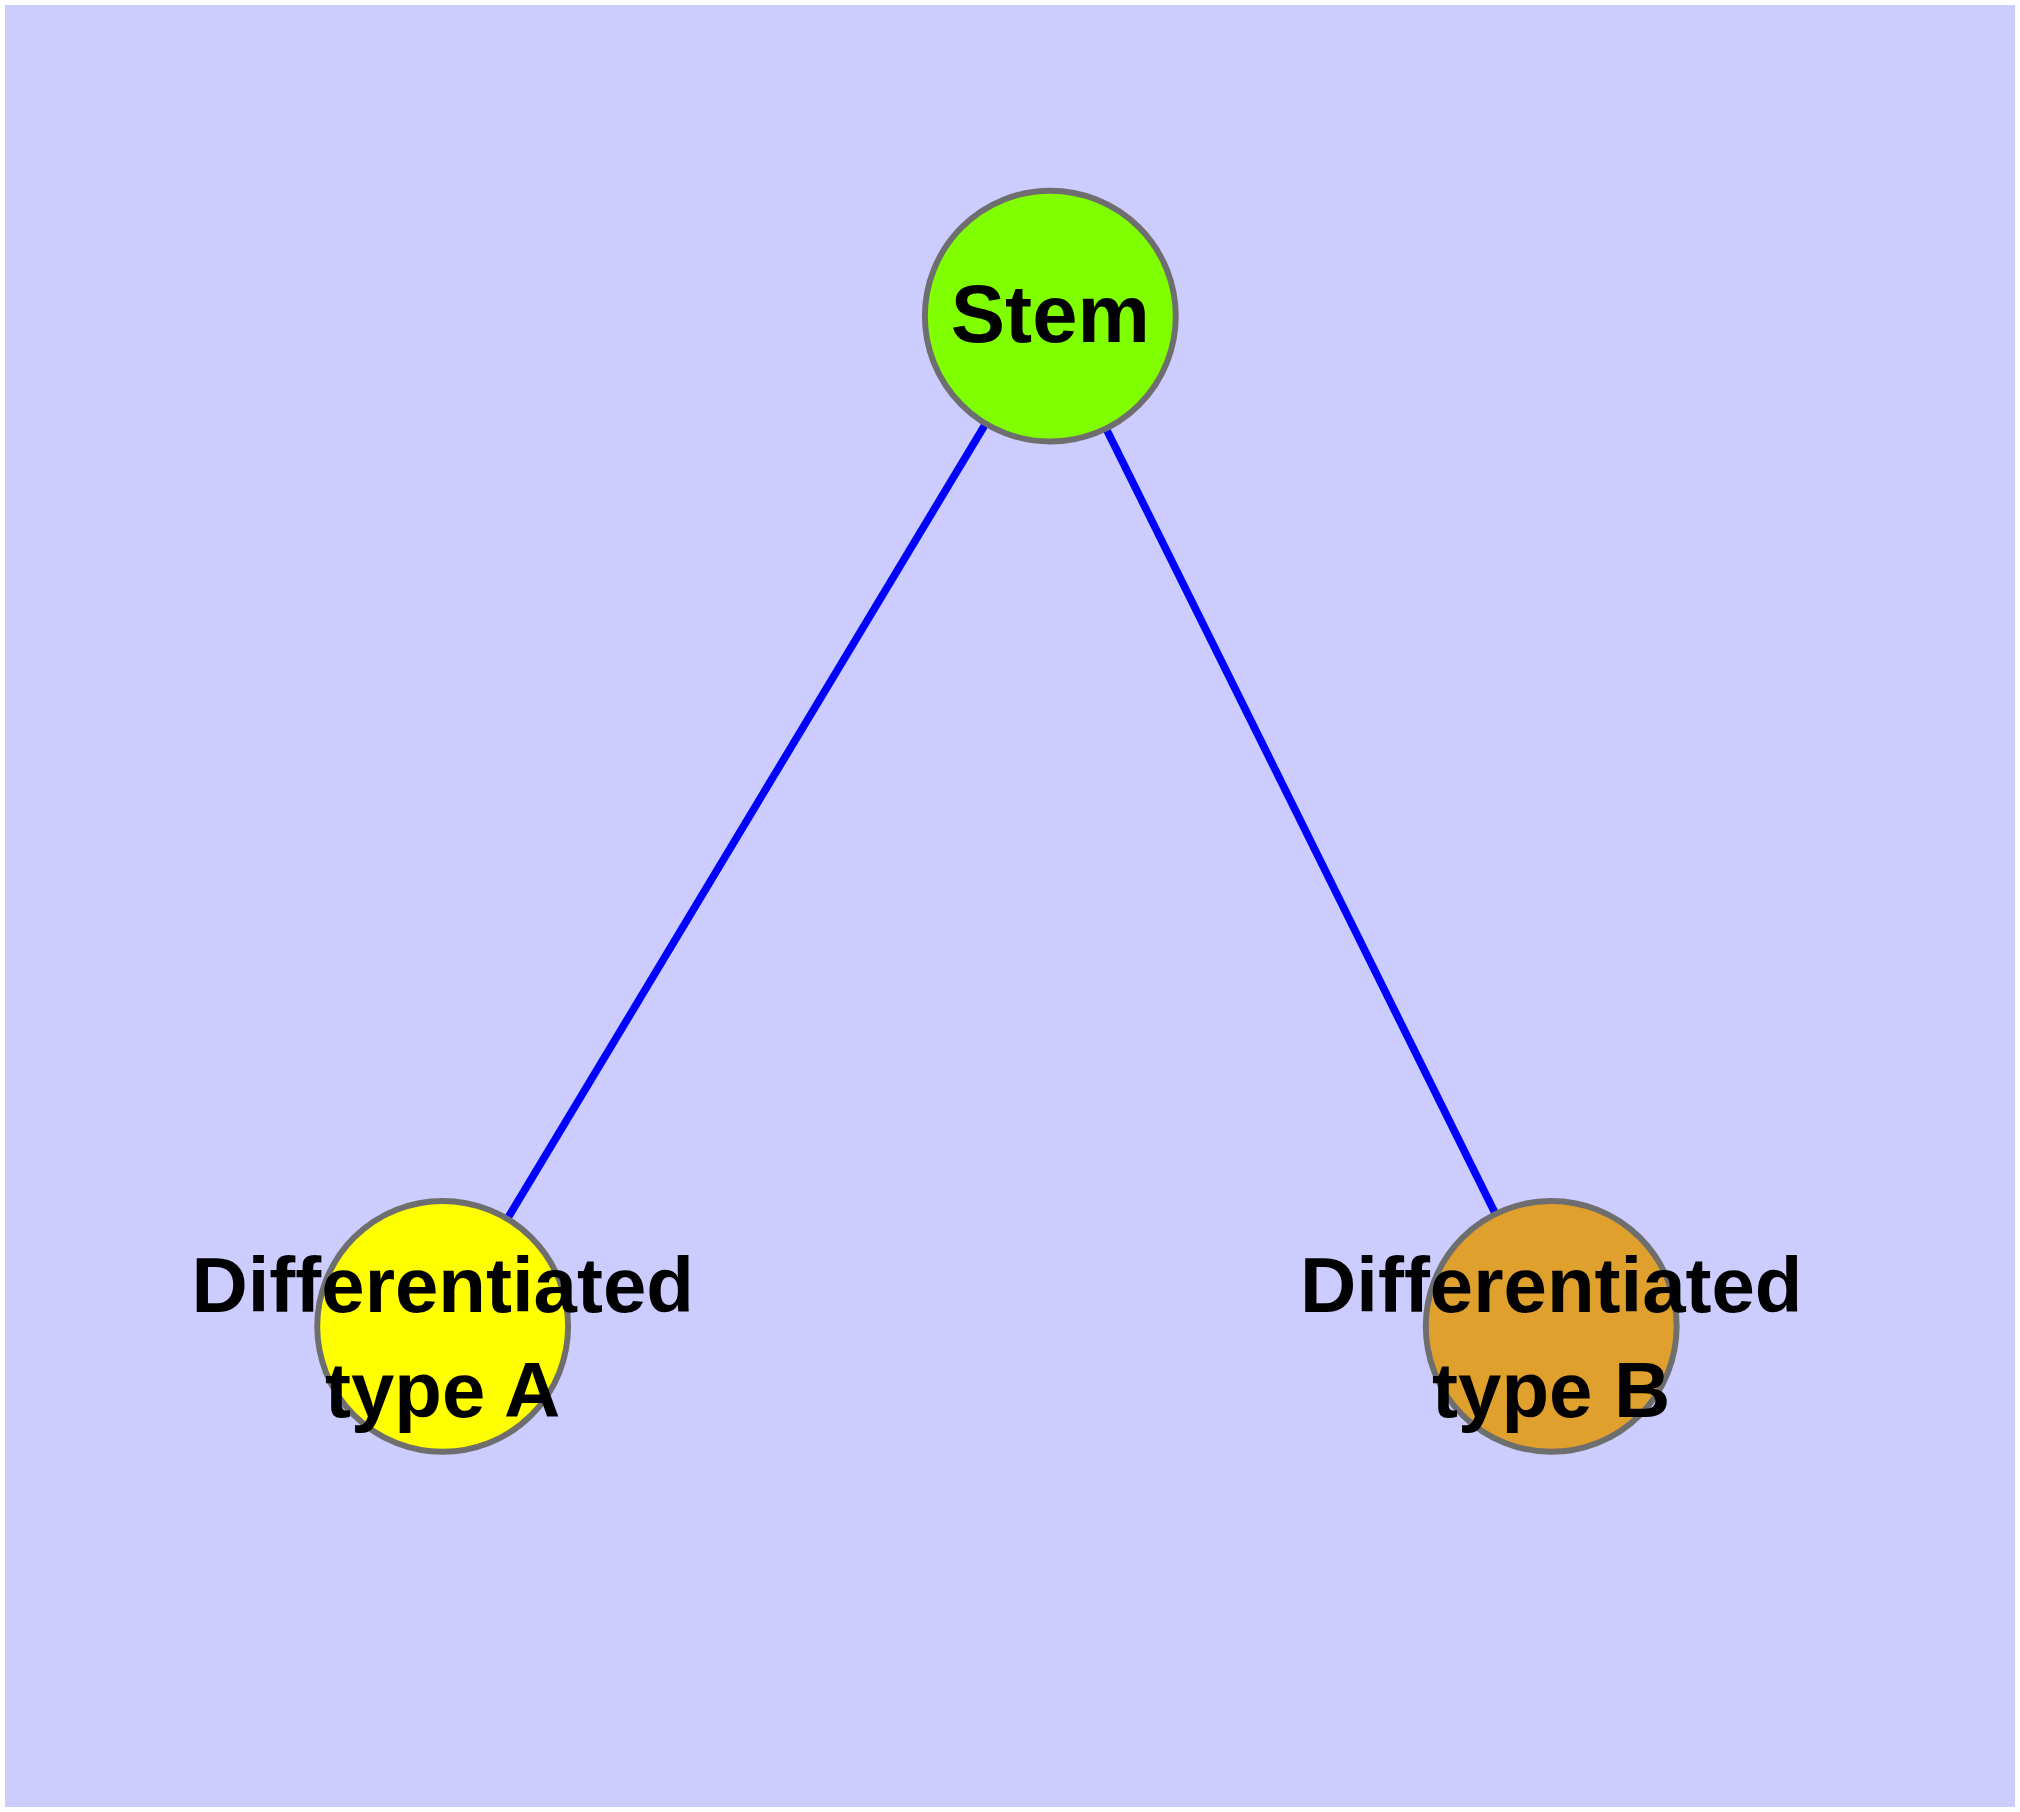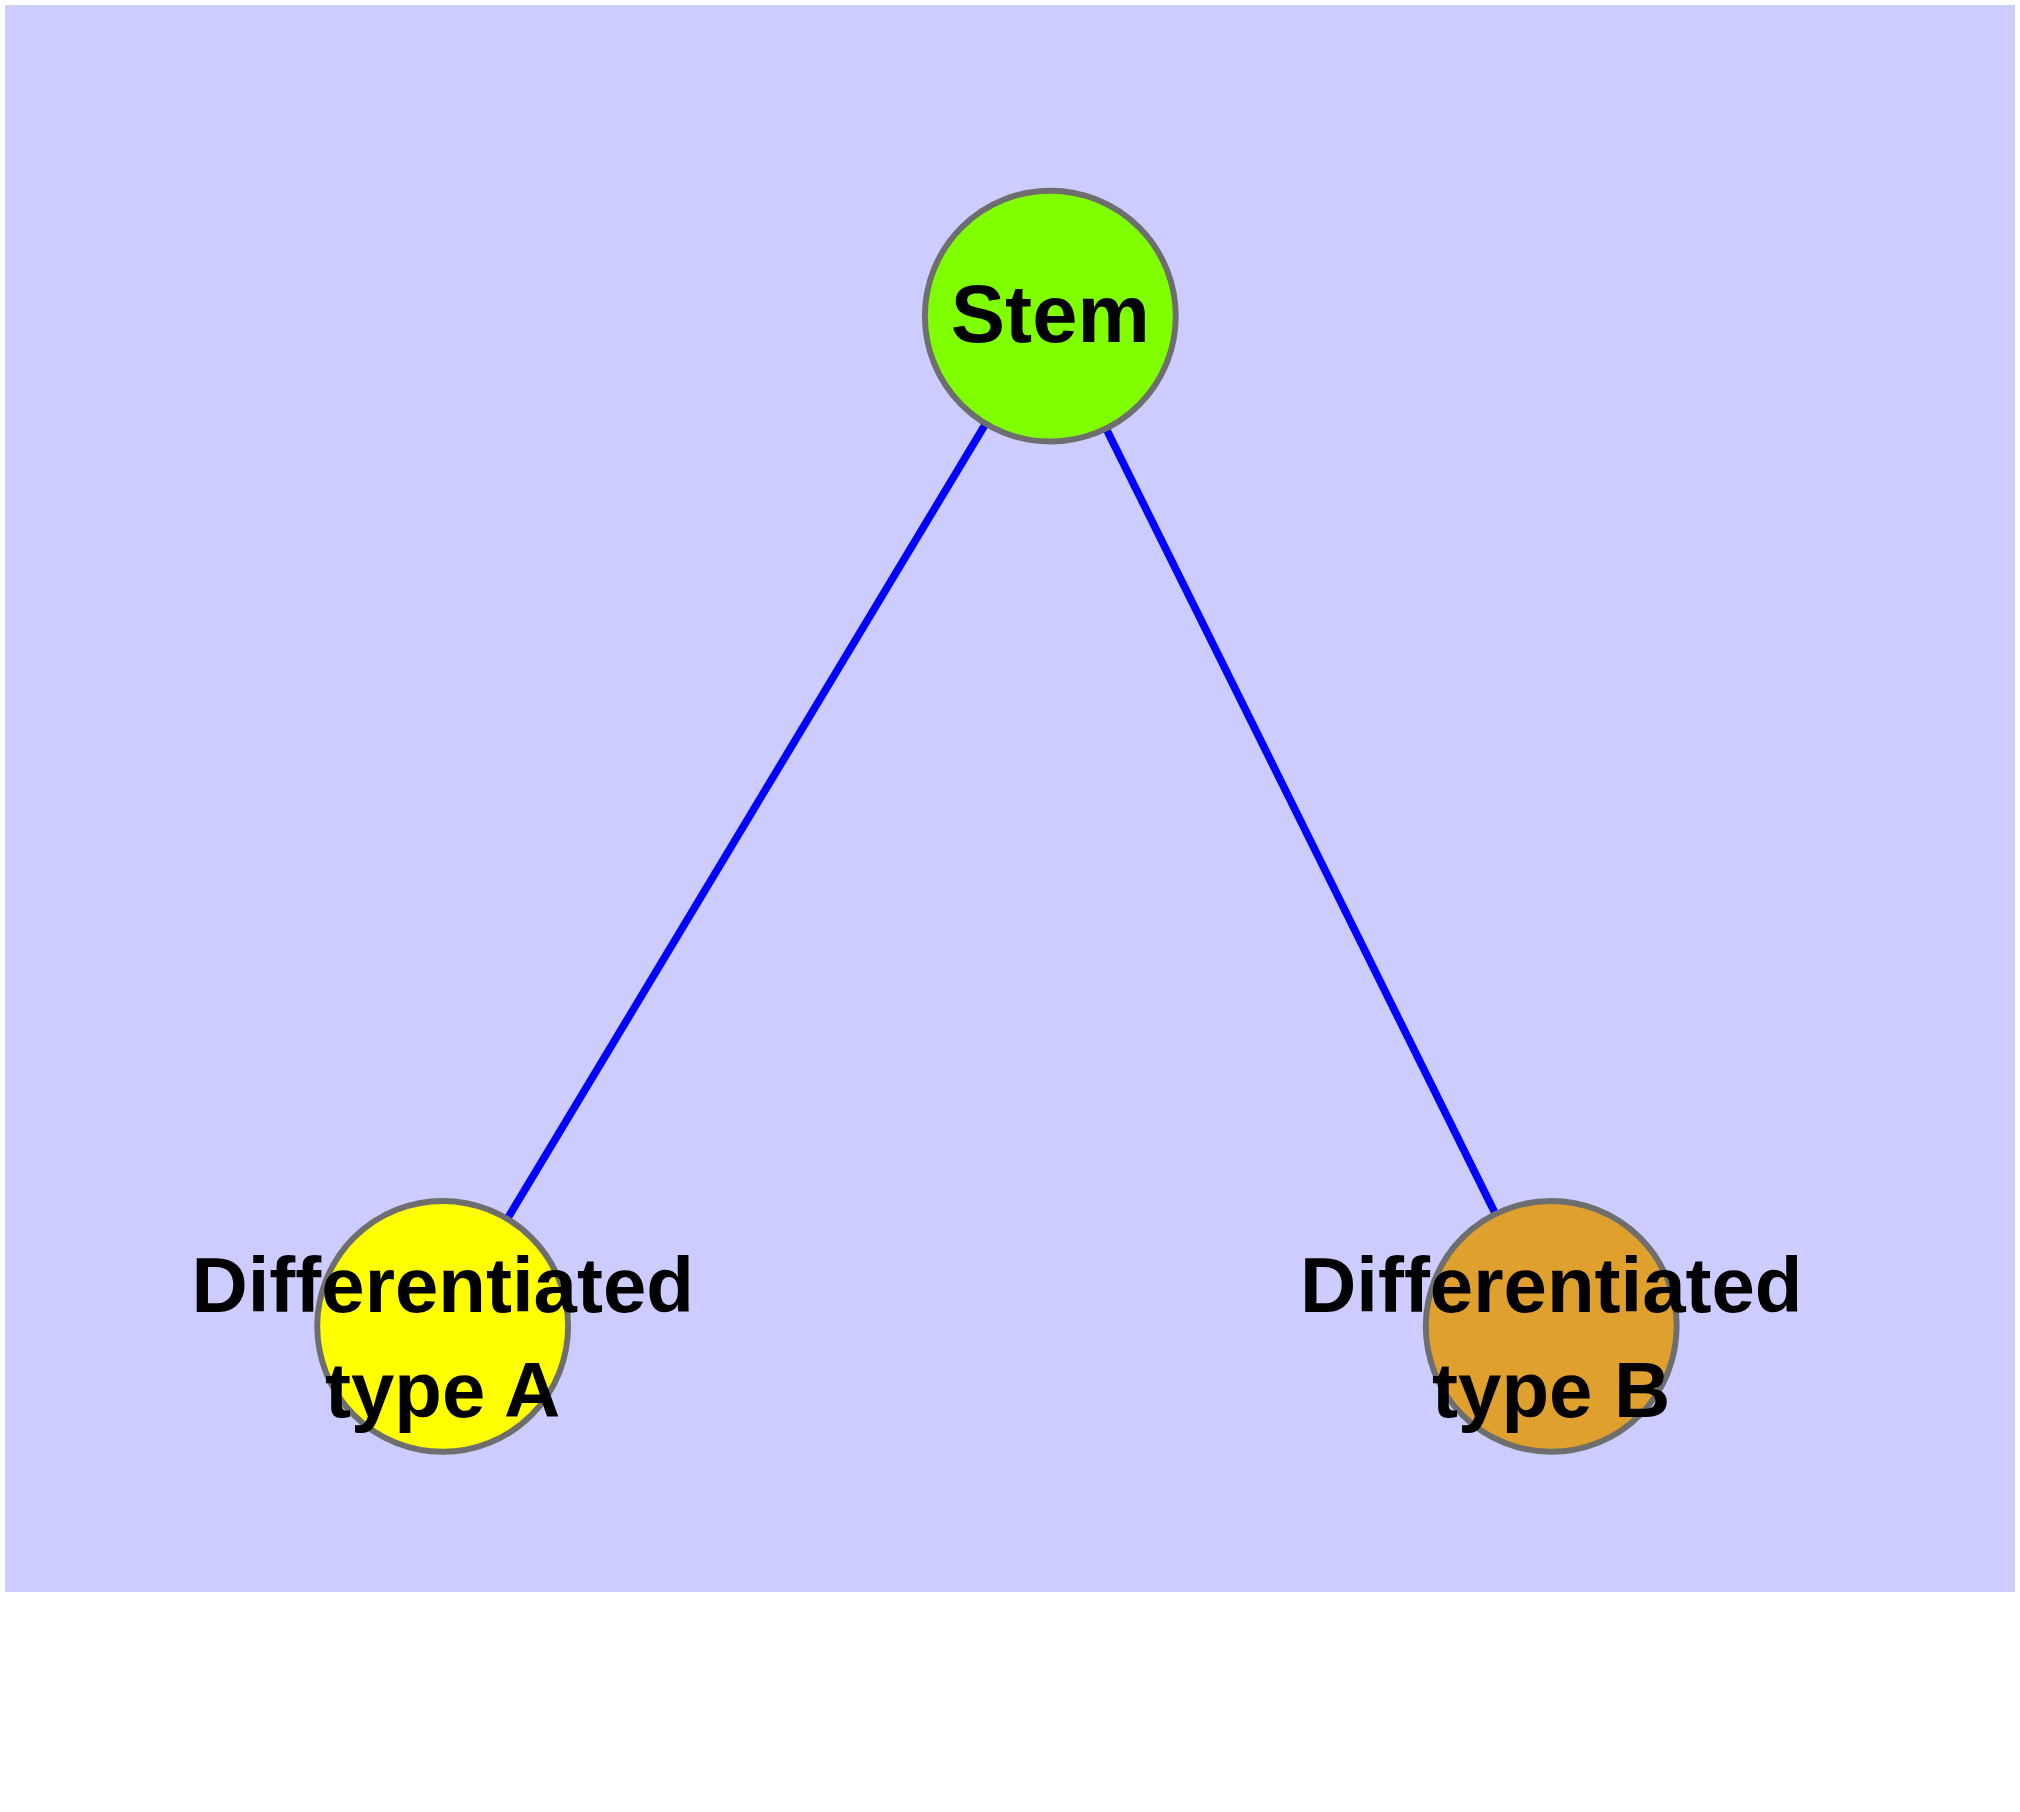--- a/index.html
+++ b/index.html
@@ -4,21 +4,21 @@
 <title>Cell differentiation graph</title>
 <style>
   html, body {
     margin: 0;
     padding: 0;
     background: #ffffff;
   }
   #stage {
     position: relative;
     width: 2021px;
-    height: 1592px;
+    height: 1812px;
     background: #ffffff;
     overflow: hidden;
     font-family: "Liberation Sans", "DejaVu Sans", sans-serif;
   }
   #canvas-bg {
     position: absolute;
     left: 5.1px;
     top: 5.1px;
     width: 2010px;
     height: 1802px;

